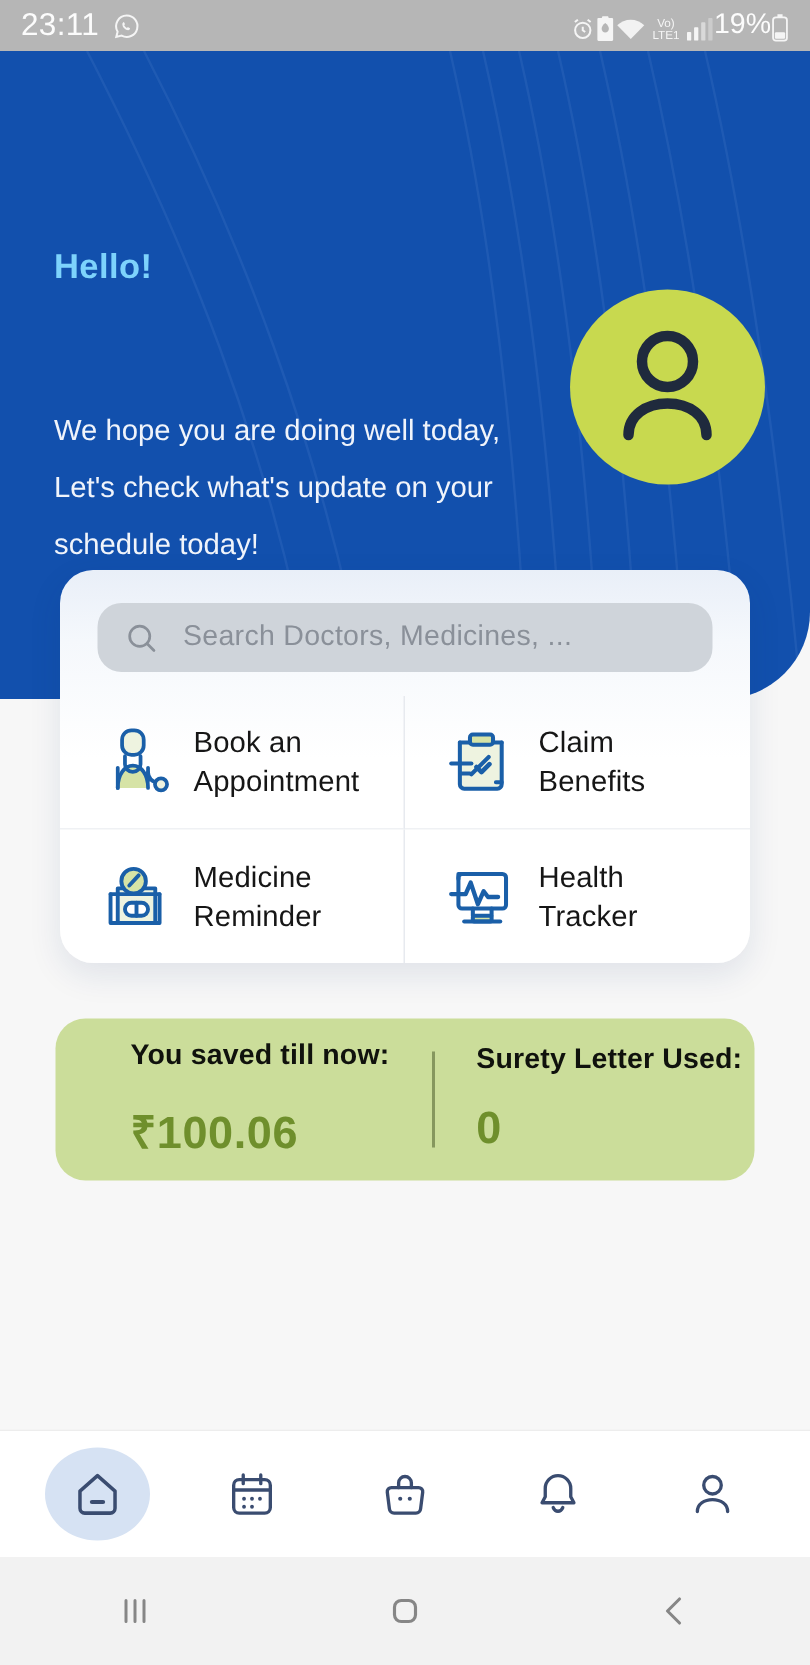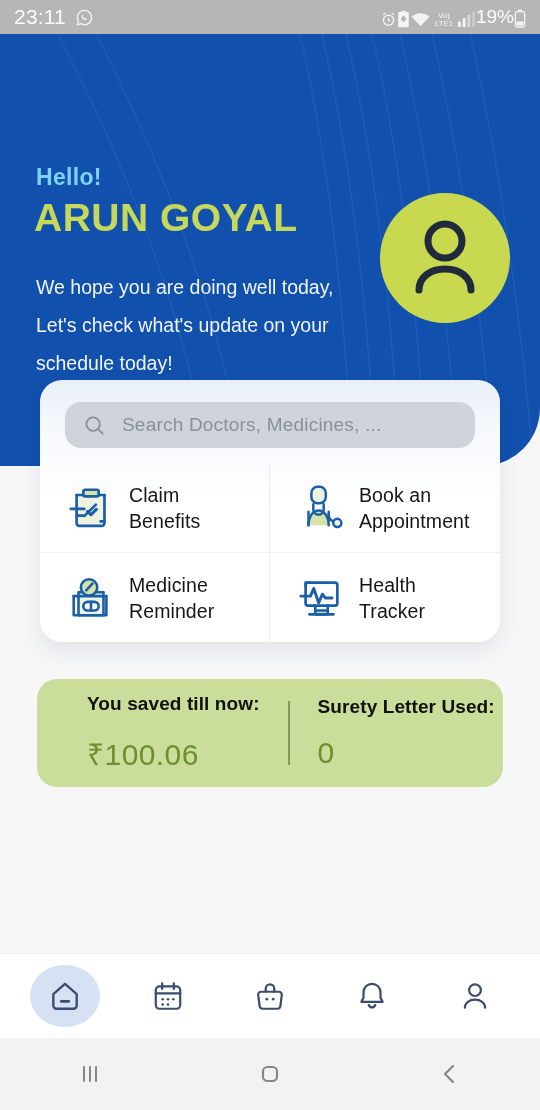--- a/index.html
+++ b/index.html
@@ -89,21 +89,21 @@
   .savings {
     position: absolute; left: 37px; top: 679px;
     width: 466px; height: 108px;
     background: #cbdd9a; border-radius: 20px;
     display: flex; align-items: center;
   }
   .sv-col { padding-left: 50px; }
   .sv-col.right { padding-left: 28px; flex: 1; }
   .sv-div { width: 2px; height: 64px; background: #6f7f4a; opacity: .75; margin-left: 28px; }
   .sv-label { font-size: 19px; font-weight: bold; color: #10120d; letter-spacing: .1px; }
-  .sv-value { font-size: 30px; font-weight: normal; color: #6f8f2c; letter-spacing: .4px; margin-top: 18px; }
+  .sv-value { font-size: 30px; font-weight: bold; color: #6f8f2c; letter-spacing: .4px; margin-top: 18px; }
 
   
   .bottomnav {
     position: absolute; left: 0; top: 953px;
     width: 540px; height: 85px;
     background: #ffffff;
     border-top: 1px solid #ededed;
     display: flex; align-items: center; justify-content: space-around;
     padding: 0 14px;
   }
@@ -176,21 +176,20 @@
         <path d="M322 0 C352 130 368 280 376 432"></path>
         <path d="M346 0 C376 130 392 280 400 432"></path>
         <path d="M372 0 C402 130 418 280 426 432"></path>
         <path d="M400 0 C430 130 448 280 458 432"></path>
         <path d="M432 0 C462 130 482 280 494 432"></path>
         <path d="M470 0 C500 130 520 280 534 432"></path>
       </g>
     </svg>
 
     <div class="hello">Hello!</div>
-    <div class="username">ARUN GOYAL</div>
     <div class="subtitle">We hope you are doing well today, Let's check what's update on your schedule today!</div>
 
     <div class="avatar">
       <svg width="88" height="88" viewBox="0 0 88 88" fill="none" stroke="#1f2a3d" stroke-width="7">
         <circle cx="44" cy="27" r="17"></circle>
         <path d="M18 76c0-13 11.6-21 26-21s26 8 26 21" stroke-linecap="round"></path>
       </svg>
     </div>
   </div>
 
@@ -198,54 +197,54 @@
 
     <div class="searchbar">
       <svg width="23" height="23" viewBox="0 0 24 24" fill="none" stroke="#8a9099" stroke-width="1.9">
         <circle cx="10.6" cy="10.6" r="7"></circle>
         <path d="M15.8 15.8 20.5 20.5" stroke-linecap="round"></path>
       </svg>
       <span class="search-ph">Search Doctors, Medicines, ...</span>
     </div>
 
     <div class="grid">
+
+      <div class="cell">
+        <span class="cell-ico">
+          <svg width="50" height="50" viewBox="0 0 52 52" fill="none" stroke="#1a5fa8" stroke-width="2.6" stroke-linecap="round" stroke-linejoin="round">
+            <rect x="16" y="4" width="15" height="17" rx="6.5" fill="#eef3e0"></rect>
+            <path d="M13 44c0-9.5 4.9-15.5 10.5-15.5S34 34.5 34 44" fill="#d6e3a6"></path>
+            <path d="M18 22v5.5c0 3 2.4 5.4 5.4 5.4s5.4-2.4 5.4-5.4V22"></path>
+            <path d="M13 30v14M34 30v9"></path>
+            <path d="M34 33c0 4.2 3 7 6.4 7"></path>
+            <circle cx="43" cy="41.5" r="4.2" fill="#eef3e0"></circle>
+          </svg>
+        </span>
+        <span class="cell-label" style="white-space:pre-line">Book an
+Appointment</span>
+      </div>
 
       <div class="cell">
         <span class="cell-ico">
           <svg width="50" height="50" viewBox="0 0 52 52" fill="none" stroke="#1a5fa8" stroke-width="2.8" stroke-linecap="round" stroke-linejoin="round">
             <path d="M11 12.5v29a3 3 0 0 0 3 3h23a3 3 0 0 0 3-3v-29" fill="#eef3e0"></path>
             <path d="M11 12.5h7M34 12.5h6"></path>
             <rect x="18" y="7" width="16" height="7" rx="2" fill="#d6e3a6"></rect>
             <path d="M5 27h14"></path>
             <path d="M19 34.5 31 22.5"></path>
             <path d="M22.5 29.5 26 33l5.5-5.5" stroke-width="3.2"></path>
             <path d="M12 34h6M36 40h4"></path>
           </svg>
         </span>
         <span class="cell-label" style="white-space:pre-line">Claim
 Benefits</span>
       </div>
 
       <div class="cell">
         <span class="cell-ico">
-          <svg width="50" height="50" viewBox="0 0 52 52" fill="none" stroke="#1a5fa8" stroke-width="2.6" stroke-linecap="round" stroke-linejoin="round">
-            <rect x="16" y="4" width="15" height="17" rx="6.5" fill="#eef3e0"></rect>
-            <path d="M13 44c0-9.5 4.9-15.5 10.5-15.5S34 34.5 34 44" fill="#d6e3a6"></path>
-            <path d="M18 22v5.5c0 3 2.4 5.4 5.4 5.4s5.4-2.4 5.4-5.4V22"></path>
-            <path d="M13 30v14M34 30v9"></path>
-            <path d="M34 33c0 4.2 3 7 6.4 7"></path>
-            <circle cx="43" cy="41.5" r="4.2" fill="#eef3e0"></circle>
-          </svg>
-        </span>
-        <span class="cell-label" style="white-space:pre-line">Book an
-Appointment</span>
-      </div>
-
-      <div class="cell">
-        <span class="cell-ico">
           <svg width="50" height="50" viewBox="0 0 52 52" fill="none" stroke="#1a5fa8" stroke-width="2.7" stroke-linecap="round" stroke-linejoin="round">
             <path d="M13 20h26v24H13z" fill="#eef3e0"></path>
             <path d="M8 24v20h34V24"></path>
             <path d="M8 24h34"></path>
             <circle cx="24" cy="15" r="8.5" fill="#d6e3a6"></circle>
             <path d="M27.5 11 21 18"></path>
             <rect x="18" y="30" width="16" height="9" rx="4.5" fill="#ffffff"></rect>
             <path d="M26 30v9"></path>
           </svg>
         </span>

